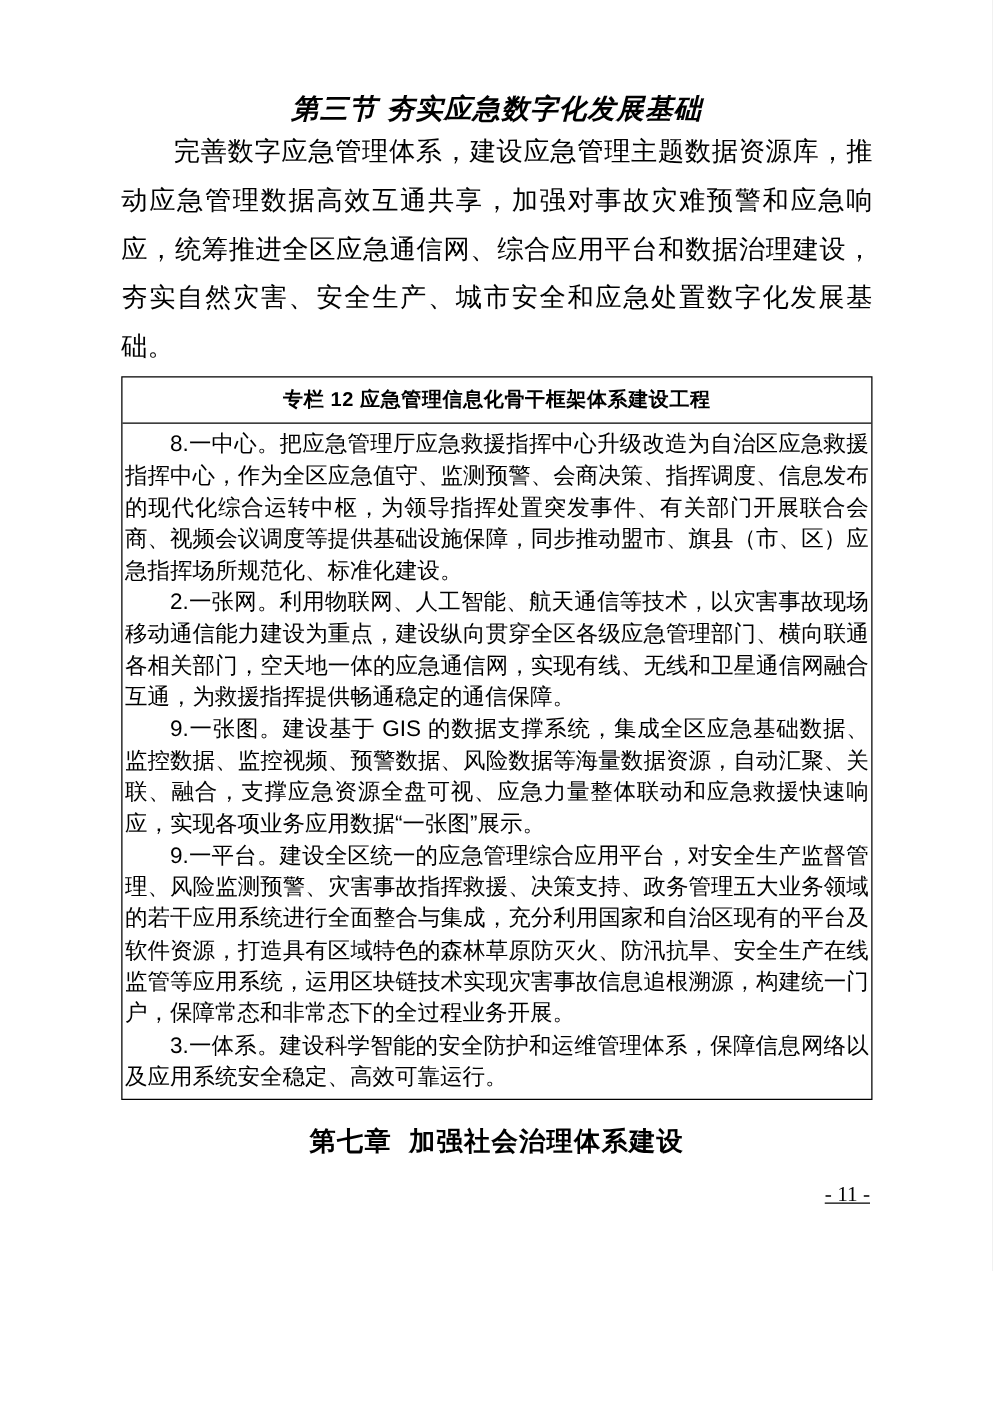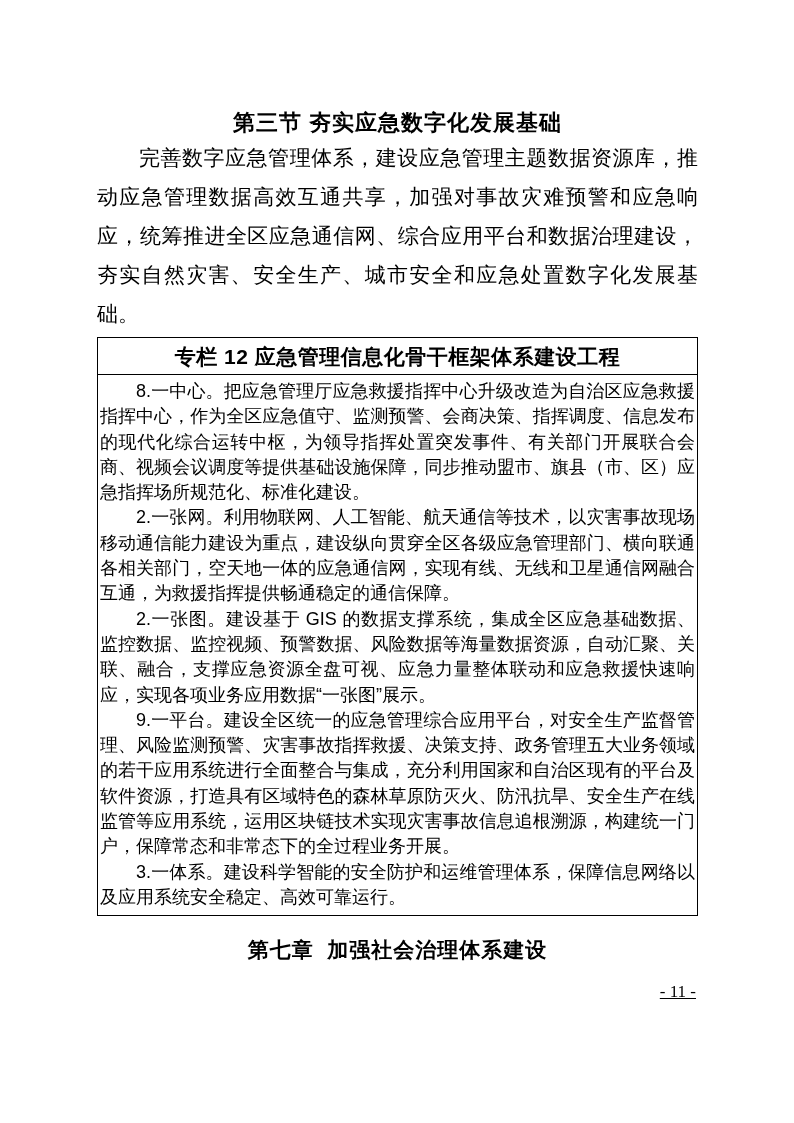--- a/index.html
+++ b/index.html
@@ -14,41 +14,42 @@
     color: #000000;
     overflow: hidden;
   }
   .content {
     position: absolute;
     left: 97px;
     top: 0;
     width: 601px;
   }
   .section-heading {
-    padding-top: 108px;
+    padding-top: 72px;
     font-size: 22px;
     line-height: 30px;
     font-weight: bold;
     text-align: center;
     letter-spacing: 1px;
+    font-style: italic;
   }
   .intro-paragraph {
     margin-top: 0;
     font-size: 21px;
     line-height: 39px;
     text-indent: 2em;
     text-align: justify;
     font-weight: 500;
   }
   .column-box {
     margin-top: 4px;
     border: 1.5px solid #000000;
   }
   .column-box-title {
-    font-size: 21px;
+    font-size: 16px;
     line-height: 23px;
     font-weight: bold;
     text-align: center;
     padding: 7px 2px 6px 2px;
     border-bottom: 1px solid #000000;
     letter-spacing: 0.5px;
   }
   .column-box-body {
     padding: 4px 2px 5px 2px;
     font-size: 18px;
@@ -85,21 +86,21 @@
 
     <div class="section-heading">第三节 夯实应急数字化发展基础</div>
 
     <p class="intro-paragraph">完善数字应急管理体系，建设应急管理主题数据资源库，推动应急管理数据高效互通共享，加强对事故灾难预警和应急响应，统筹推进全区应急通信网、综合应用平台和数据治理建设，夯实自然灾害、安全生产、城市安全和应急处置数字化发展基础。</p>
 
     <div class="column-box">
       <div class="column-box-title">专栏 12 应急管理信息化骨干框架体系建设工程</div>
       <div class="column-box-body">
         <p>8.一中心。把应急管理厅应急救援指挥中心升级改造为自治区应急救援指挥中心，作为全区应急值守、监测预警、会商决策、指挥调度、信息发布的现代化综合运转中枢，为领导指挥处置突发事件、有关部门开展联合会商、视频会议调度等提供基础设施保障，同步推动盟市、旗县（市、区）应急指挥场所规范化、标准化建设。</p>
         <p>2.一张网。利用物联网、人工智能、航天通信等技术，以灾害事故现场移动通信能力建设为重点，建设纵向贯穿全区各级应急管理部门、横向联通各相关部门，空天地一体的应急通信网，实现有线、无线和卫星通信网融合互通，为救援指挥提供畅通稳定的通信保障。</p>
-        <p>2.一张图。建设基于 GIS 的数据支撑系统，集成全区应急基础数据、监控数据、监控视频、预警数据、风险数据等海量数据资源，自动汇聚、关联、融合，支撑应急资源全盘可视、应急力量整体联动和应急救援快速响应，实现各项业务应用数据“一张图”展示。</p>
+        <p>9.一张图。建设基于 GIS 的数据支撑系统，集成全区应急基础数据、监控数据、监控视频、预警数据、风险数据等海量数据资源，自动汇聚、关联、融合，支撑应急资源全盘可视、应急力量整体联动和应急救援快速响应，实现各项业务应用数据“一张图”展示。</p>
         <p>9.一平台。建设全区统一的应急管理综合应用平台，对安全生产监督管理、风险监测预警、灾害事故指挥救援、决策支持、政务管理五大业务领域的若干应用系统进行全面整合与集成，充分利用国家和自治区现有的平台及软件资源，打造具有区域特色的森林草原防灭火、防汛抗旱、安全生产在线监管等应用系统，运用区块链技术实现灾害事故信息追根溯源，构建统一门户，保障常态和非常态下的全过程业务开展。</p>
         <p>3.一体系。建设科学智能的安全防护和运维管理体系，保障信息网络以及应用系统安全稳定、高效可靠运行。</p>
       </div>
     </div>
 
     <div class="chapter-heading">第七章 加强社会治理体系建设</div>
 
     <div class="page-number">- 11 -</div>
 
   </div>

